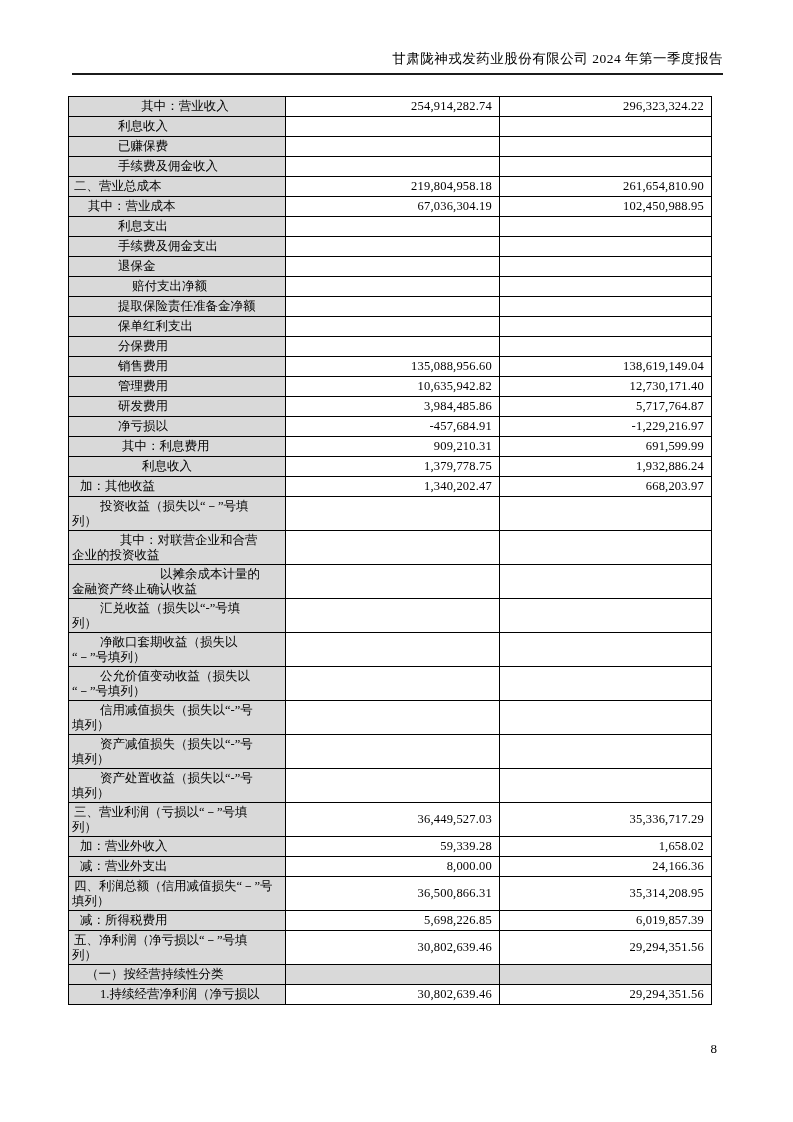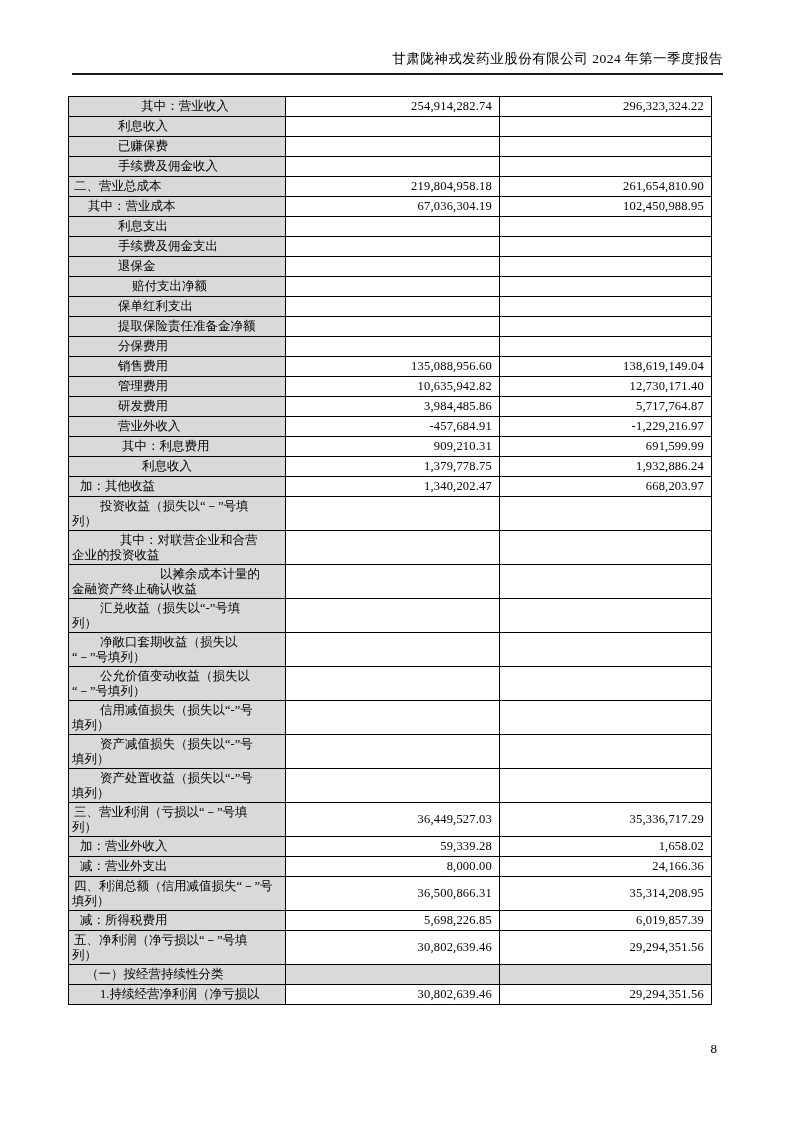--- a/index.html
+++ b/index.html
@@ -129,26 +129,26 @@
         <td class="lbl" style="text-indent: 46px;">退保金</td>
         <td class="val"></td>
         <td class="val"></td>
       </tr>
       <tr>
         <td class="lbl" style="text-indent: 46px; padding-left: 17px;">赔付支出净额</td>
         <td class="val"></td>
         <td class="val"></td>
       </tr>
       <tr>
+        <td class="lbl" style="text-indent: 46px;">提取保险责任准备金净额</td>
+        <td class="val"></td>
+        <td class="val"></td>
+      </tr>
+      <tr>
         <td class="lbl" style="text-indent: 46px;">保单红利支出</td>
-        <td class="val"></td>
-        <td class="val"></td>
-      </tr>
-      <tr>
-        <td class="lbl" style="text-indent: 46px;">提取保险责任准备金净额</td>
         <td class="val"></td>
         <td class="val"></td>
       </tr>
       <tr>
         <td class="lbl" style="text-indent: 46px;">分保费用</td>
         <td class="val"></td>
         <td class="val"></td>
       </tr>
       <tr>
         <td class="lbl" style="text-indent: 46px;">销售费用</td>
@@ -159,21 +159,21 @@
         <td class="lbl" style="text-indent: 46px;">管理费用</td>
         <td class="val">10,635,942.82</td>
         <td class="val">12,730,171.40</td>
       </tr>
       <tr>
         <td class="lbl" style="text-indent: 46px;">研发费用</td>
         <td class="val">3,984,485.86</td>
         <td class="val">5,717,764.87</td>
       </tr>
       <tr>
-        <td class="lbl" style="text-indent: 46px;">营业外收入</td>
+        <td class="lbl" style="text-indent: 46px;">净亏损以</td>
         <td class="val">-457,684.91</td>
         <td class="val">-1,229,216.97</td>
       </tr>
       <tr>
         <td class="lbl" style="text-indent: 50px;">其中：利息费用</td>
         <td class="val">909,210.31</td>
         <td class="val">691,599.99</td>
       </tr>
       <tr>
         <td class="lbl" style="text-indent: 70px;">利息收入</td>

